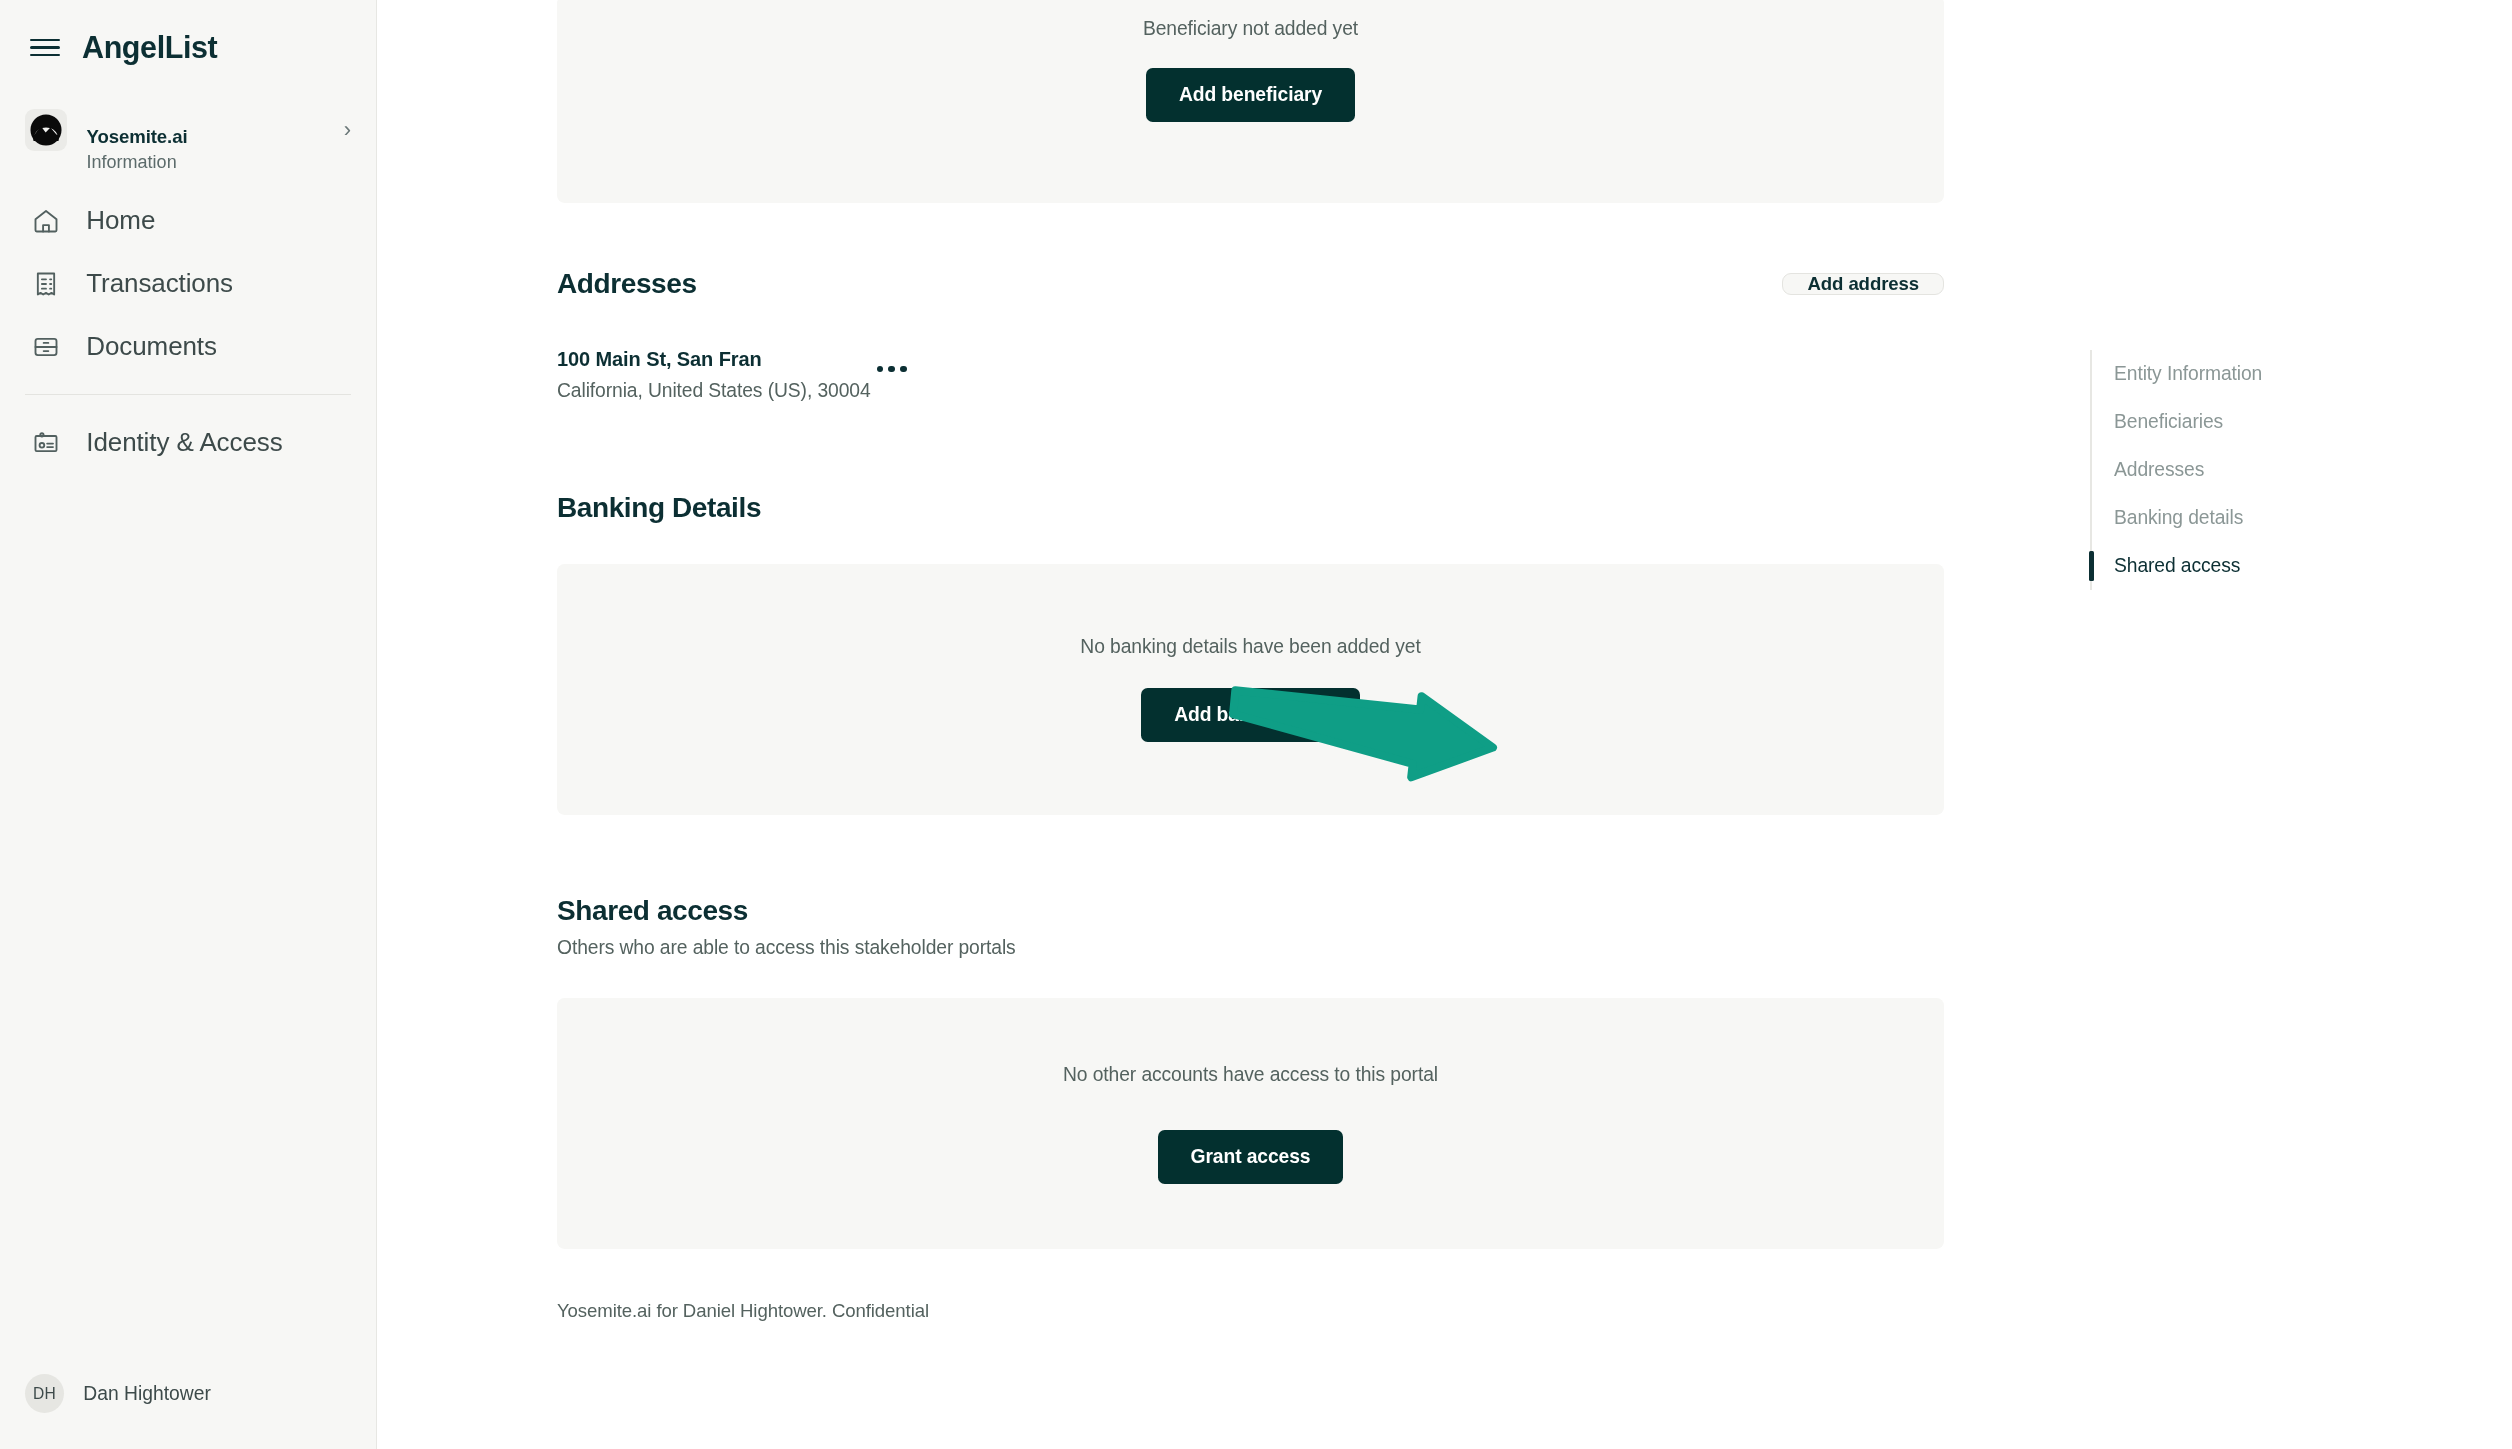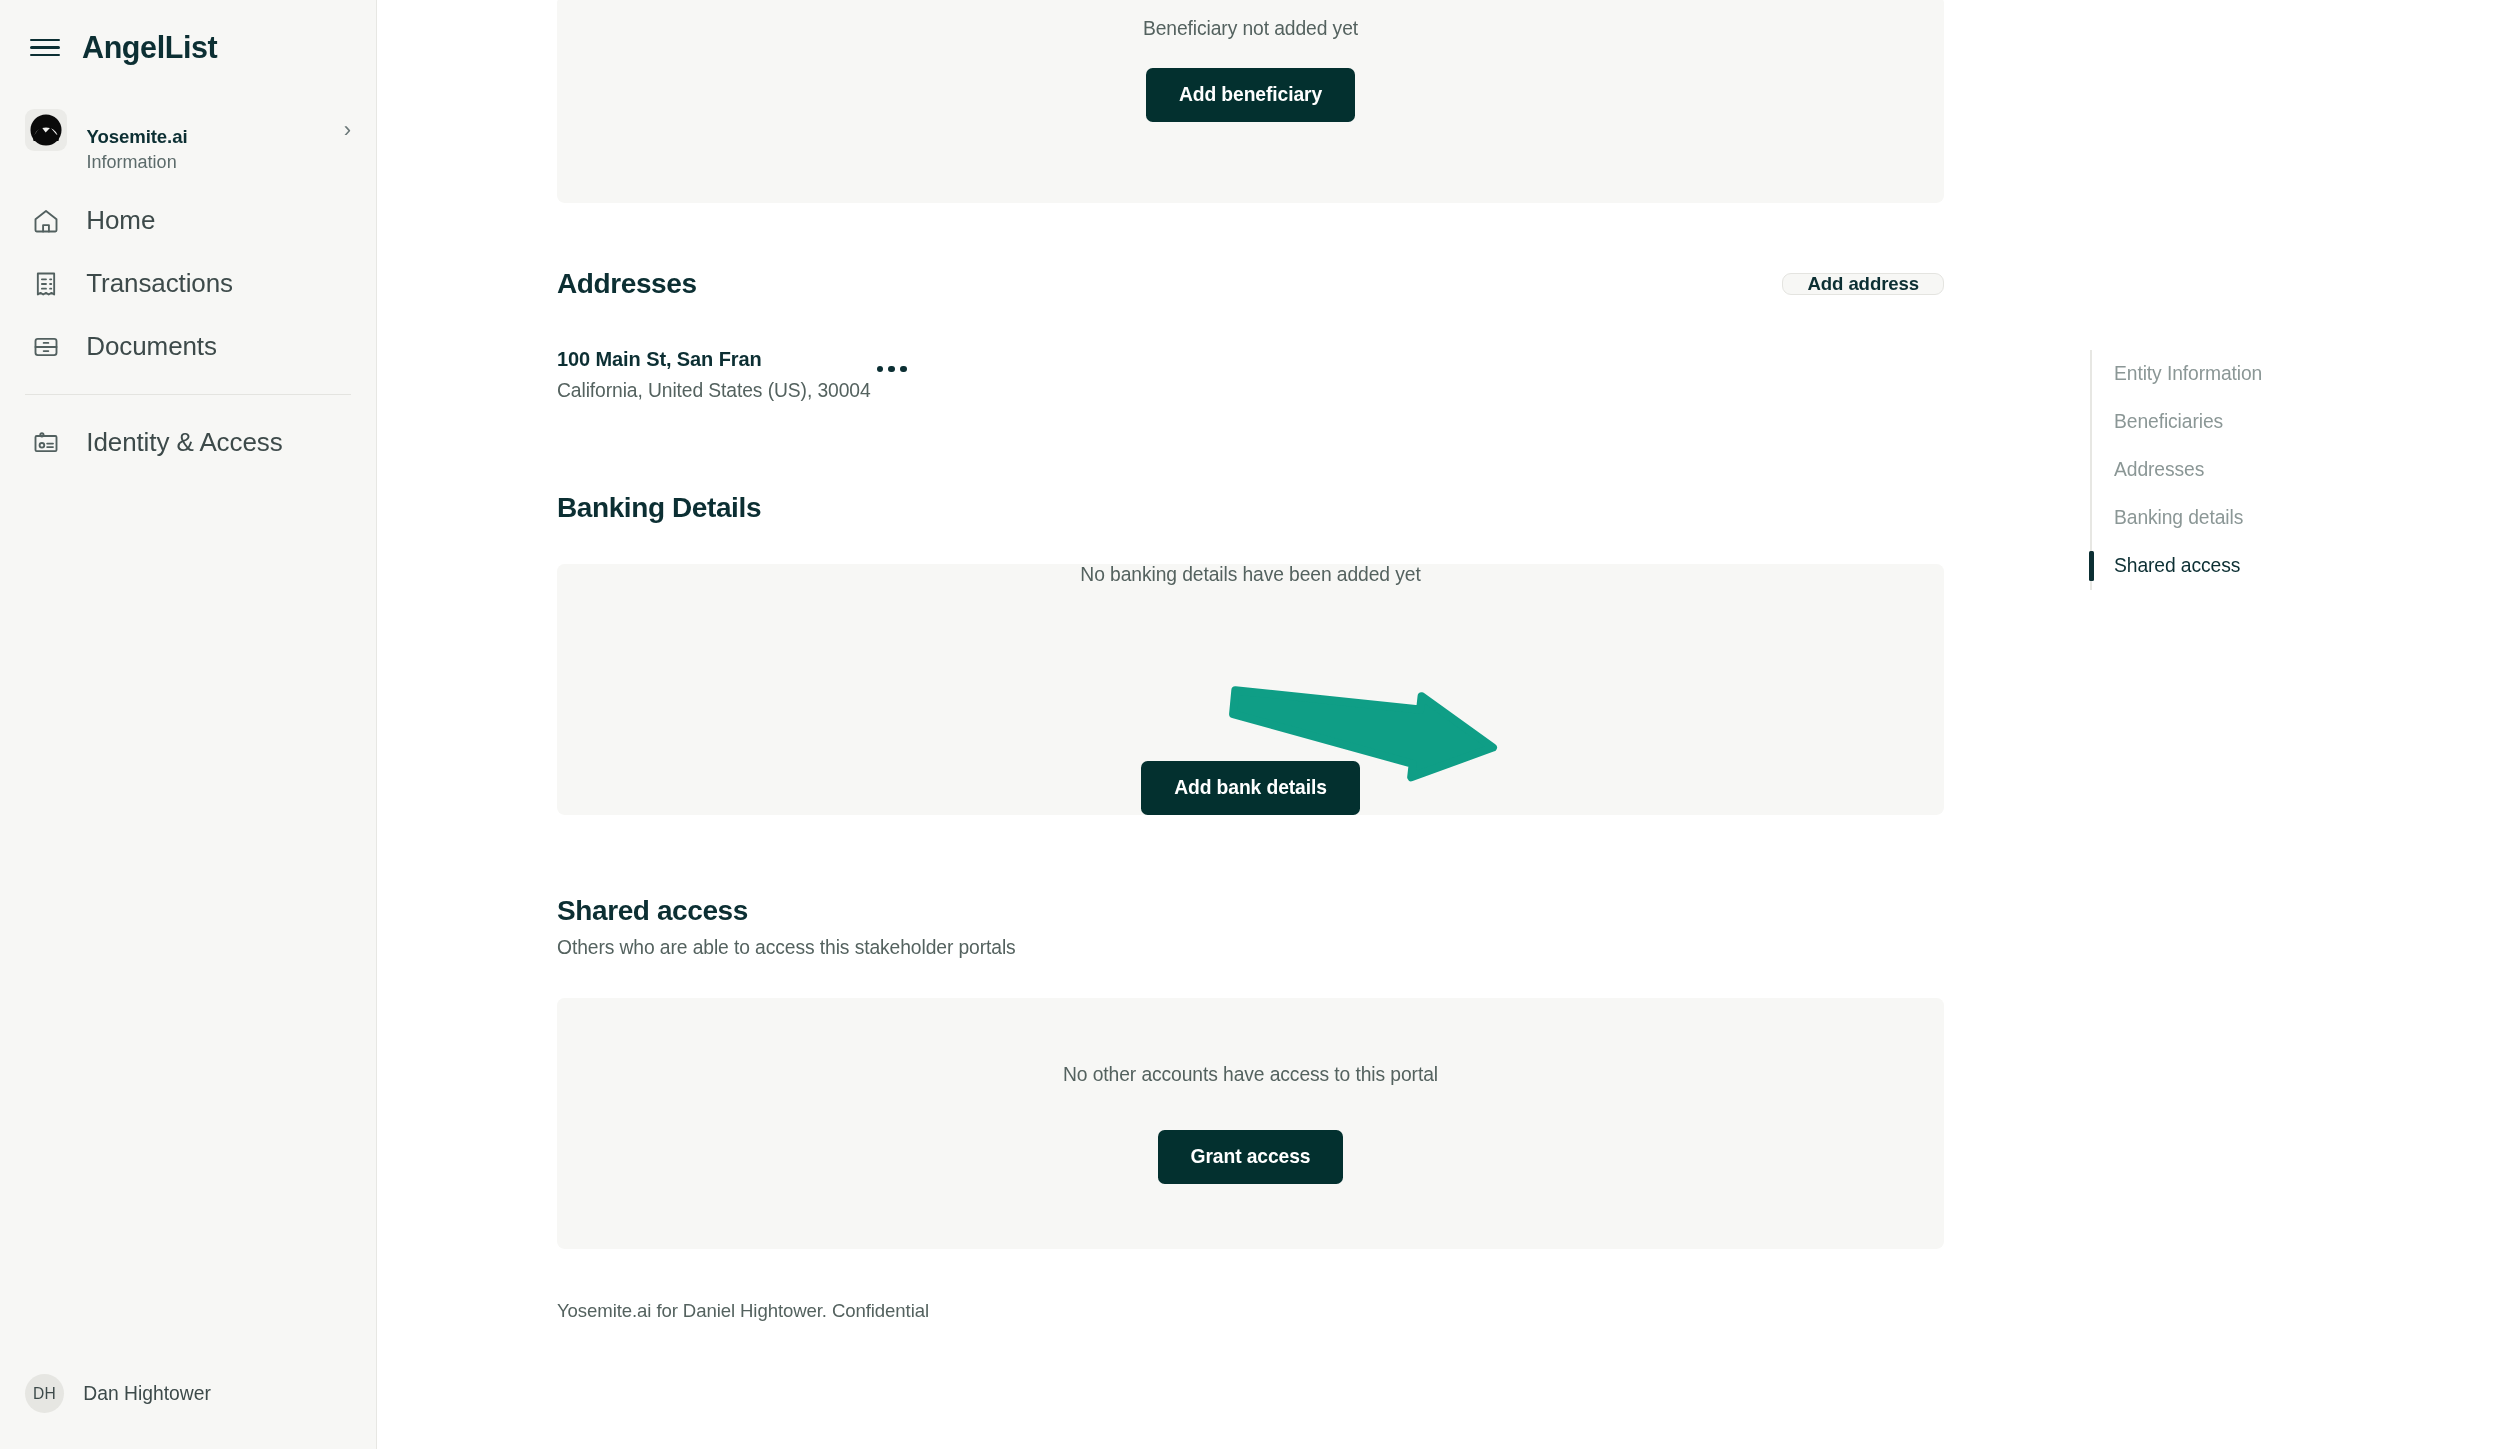--- a/index.html
+++ b/index.html
@@ -302,21 +302,20 @@
     height: 6.7px;
     border-radius: 50%;
     background: #0c2f33;
     display: block;
   }
 
   .banking-block { margin-top: 89px; }
   .card-banking {
     margin-top: 39px;
     height: 251px;
-    justify-content: space-between;
   }
   .card-banking .muted { margin-bottom: 0; }
   .card-banking .btn-dark { margin-top: 30px; }
 
   .shared-block { margin-top: 79px; }
   .card-shared {
     margin-top: 39px;
     height: 251px;
   }
   .card-shared .btn-dark { margin-top: 44px; text-align: center; }

